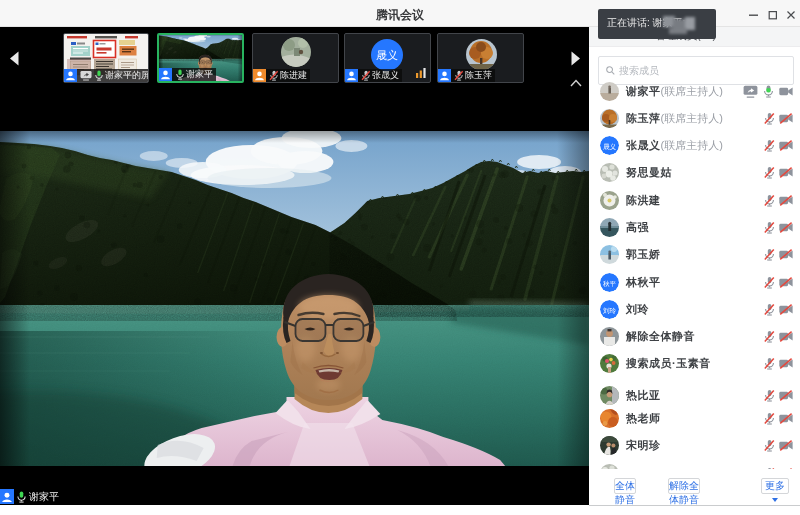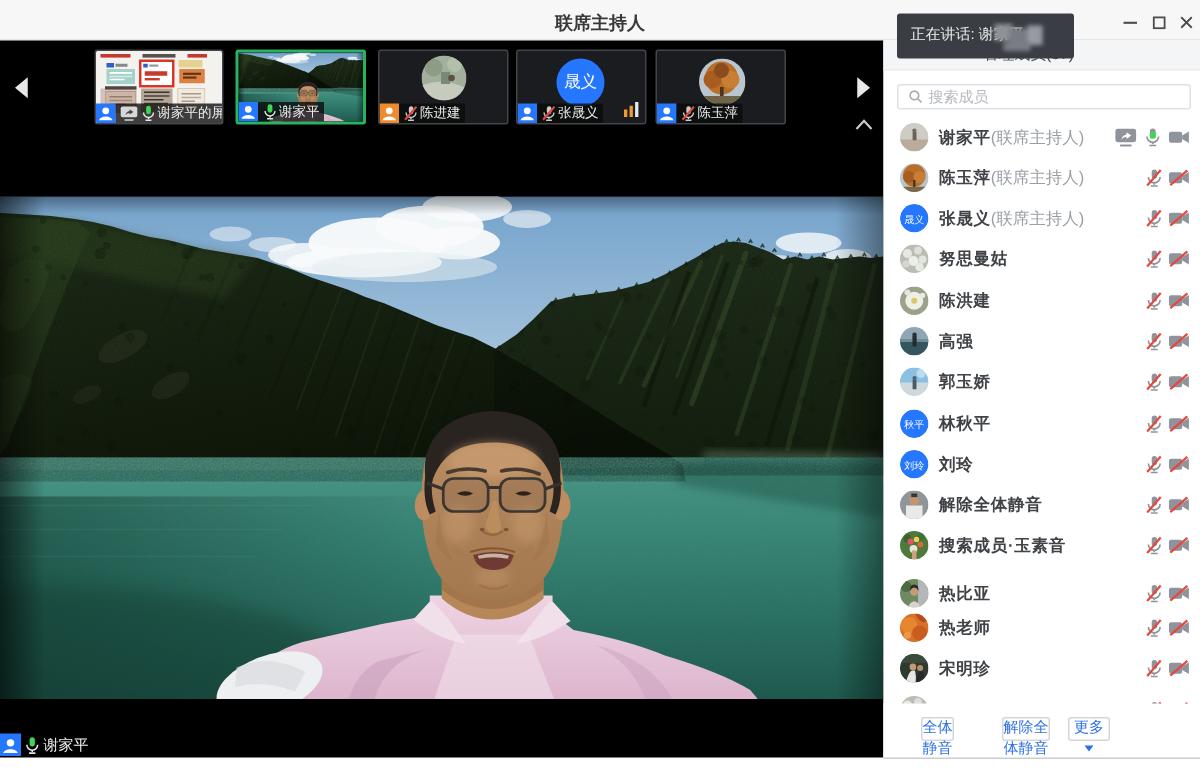--- a/index.html
+++ b/index.html
@@ -346,21 +346,21 @@
         <path d="M365,210 q-2,20 -10,34 q8,-5 12,-13 z" fill="#9e7048" opacity="0.4"></path>
         <path d="M303,231 q8,9 16,11 q-10,1 -17,-5 z" fill="#a5764c" opacity="0.3"></path>
         <path d="M355,231 q-8,9 -16,11 q10,1 17,-5 z" fill="#a5764c" opacity="0.3"></path>
         <rect x="0" y="0" width="30" height="335" fill="url(#vigL)"></rect>
         <rect x="558" y="0" width="32" height="335" fill="url(#vigR)"></rect>
         <rect x="0" y="0" width="590" height="12" fill="url(#vigT)"></rect>
       </g>
     </defs>
   </svg>
 <div class="abs" style="left:0;top:0;width:800px;height:27px;background:#f7f7f7;border-bottom:1px solid #e4e4e4"></div>
-<div class="abs" style="left:0;top:7px;width:800px;text-align:center;font-size:12px;font-weight:bold;color:#38393b">联席主持人</div>
+<div class="abs" style="left:0;top:7px;width:800px;text-align:center;font-size:12px;font-weight:bold;color:#38393b">腾讯会议</div>
 <svg class="abs" style="left:744px;top:8px" width="54" height="14" viewBox="0 0 54 14">
     <path d="M5,7.2 h9" stroke="#4a4c4f" stroke-width="1.4"></path>
     <rect x="25.2" y="3.6" width="7.2" height="7.2" fill="none" stroke="#4a4c4f" stroke-width="1.2"></rect>
     <path d="M43.5,3.5 l7,7 M50.5,3.5 l-7,7" stroke="#4a4c4f" stroke-width="1.2"></path>
   </svg>
 <div class="abs" style="left:0;top:27px;width:589px;height:478px;background:#000"></div>
 <svg class="abs" style="left:8px;top:51px" width="12" height="15" viewBox="0 0 12 15">
     <path d="M10.5,0.5 L2,7.5 L10.5,14.5 Z" fill="#e8e8e8"></path>
   </svg>
 <svg class="abs" style="left:570px;top:51px" width="12" height="15" viewBox="0 0 12 15">
@@ -554,21 +554,21 @@
         <path d="M1.6,6 a3.9,3.9 0 0 0 7.8,0"></path>
         <path d="M5.5,10 v1.2"></path>
         <path d="M3.2,12 h4.6"></path>
       </g>
     </svg>
     <span style="color:#f2f2f2;font-size:10px">谢家平</span>
   </div>
 <div class="abs" style="left:589px;top:27px;width:211px;height:478px;background:#fff"></div>
 <div class="abs" style="left:589px;top:27px;width:211px;height:20px;background:#f4f5f6;border-bottom:1px solid #ececee"></div>
 <div class="abs" style="left:589px;top:29px;width:127px;overflow:hidden;text-align:right;font-size:10.5px;color:#4a4d52;z-index:2;white-space:nowrap">管理成员(57)</div>
-<div class="abs" style="left:598px;top:56px;width:196px;height:17px;border:1px solid #dfe1e5;border-radius:2px;background:#fff;display:flex;align-items:center">
+<div class="abs" style="left:598px;top:56px;width:196px;height:29px;border:1px solid #dfe1e5;border-radius:2px;background:#fff;display:flex;align-items:center">
     <svg width="9" height="9" viewBox="0 0 10 10" style="margin:0 4px 0 7px">
       <circle cx="4" cy="4" r="3.2" fill="none" stroke="#a8acb2" stroke-width="1.2"></circle>
       <path d="M6.5,6.5 L9.2,9.2" stroke="#a8acb2" stroke-width="1.2"></path>
     </svg>
     <span style="font-size:10px;color:#b4b8be">搜索成员</span>
   </div>
 <div class="row" style="top:78px">
     <span class="av">
       <svg width="19" height="19" viewBox="0 0 19 19" style="display:block">
         <clipPath id="cbeach">
@@ -1078,21 +1078,21 @@
       <svg width="14" height="11" viewBox="0 0 14 11">
         <rect x="0.3" y="1.8" width="8.8" height="7.4" rx="1.4" fill="#8e939c"></rect>
         <path d="M9.1,4.4 L13.6,1.6 V9.4 L9.1,6.6 Z" fill="#8e939c"></path>
         <path d="M1.2,10.4 L12.6,0.6" stroke="#e4483e" stroke-width="1.5"></path>
       </svg>
     </span>
   </div>
 <div class="abs" style="left:589px;top:469px;width:211px;height:36px;background:#fff;z-index:3"></div>
 <div class="btn" style="left:614px;width:22px;z-index:4">全体静音</div>
 <div class="btn" style="left:668px;width:32px;z-index:4">解除全体静音</div>
-<div class="btn" style="left:712px;width:28px;z-index:4">更多 <span style="display:inline-block;width:0;height:0;border-left:3.5px solid transparent;border-right:3.5px solid transparent;border-top:4px solid #2e70e5;vertical-align:1px"></span></div>
+<div class="btn" style="left:761px;width:28px;z-index:4">更多 <span style="display:inline-block;width:0;height:0;border-left:3.5px solid transparent;border-right:3.5px solid transparent;border-top:4px solid #2e70e5;vertical-align:1px"></span></div>
 <div class="abs" style="left:589px;top:505px;width:211px;height:1px;background:#caccce;z-index:4"></div>
 <div class="abs" style="left:598px;top:9px;width:118px;height:30px;background:#3a3e44;border-radius:2px;z-index:10;overflow:hidden">
     <span style="position:absolute;left:9px;top:7px;font-size:10px;color:#ececec;white-space:nowrap">正在讲话: 谢家平;</span>
     <div style="position:absolute;left:63px;top:5px;width:36px;height:25px;filter:blur(1.5px)">
       <div style="position:absolute;left:2px;top:2px;width:12px;height:11px;background:#8e9298"></div>
       <div style="position:absolute;left:12px;top:5px;width:14px;height:12px;background:#787c82"></div>
       <div style="position:absolute;left:24px;top:3px;width:10px;height:13px;background:#989ca2"></div>
       <div style="position:absolute;left:8px;top:14px;width:18px;height:6px;background:#7a7e84"></div>
     </div>
   </div>

